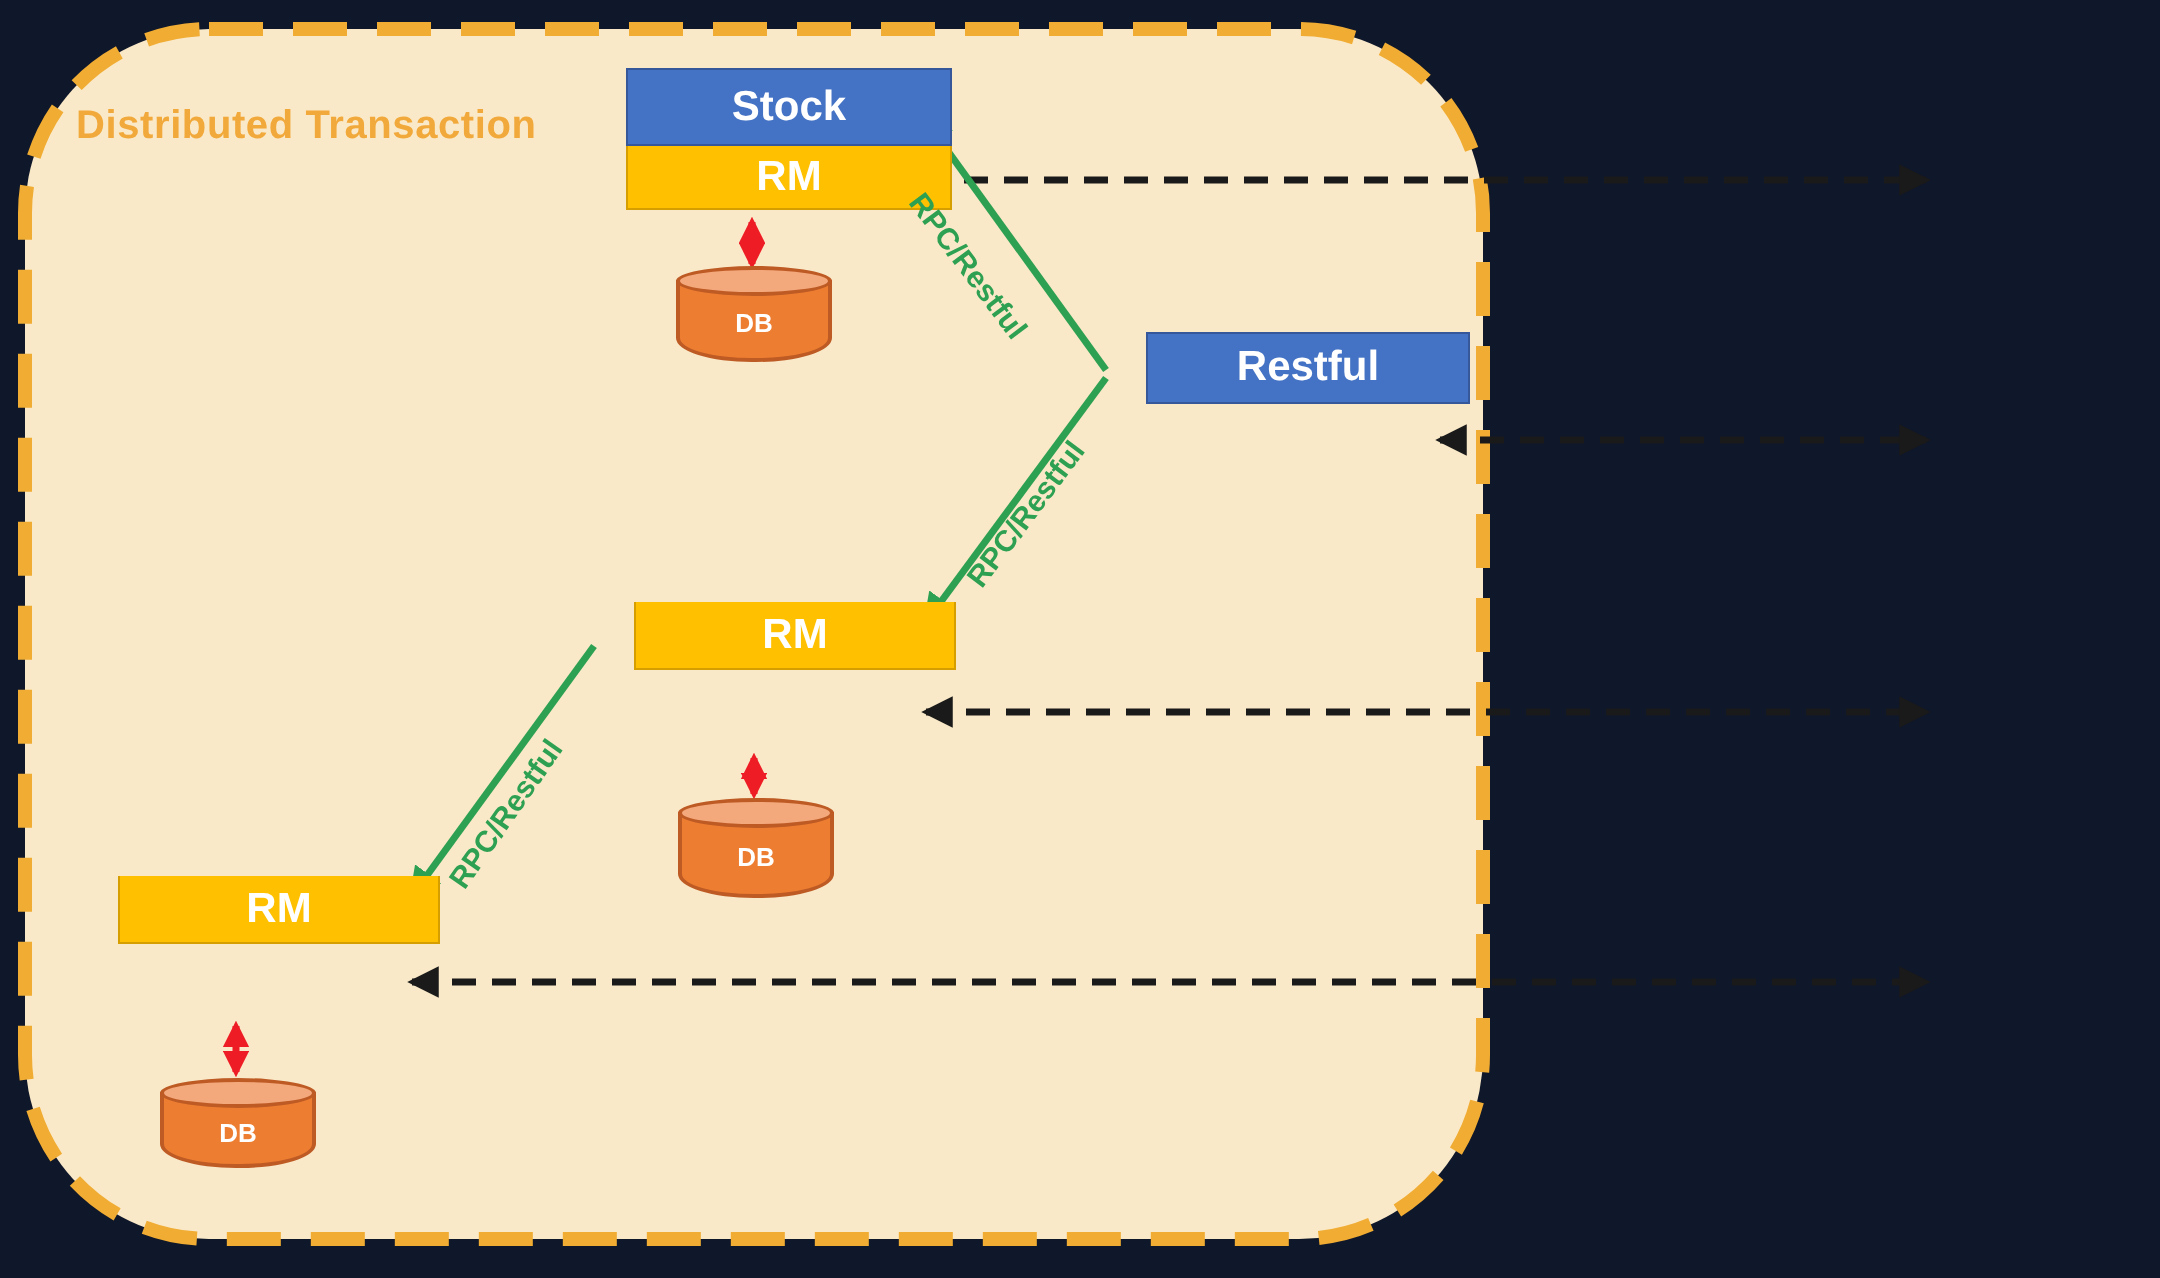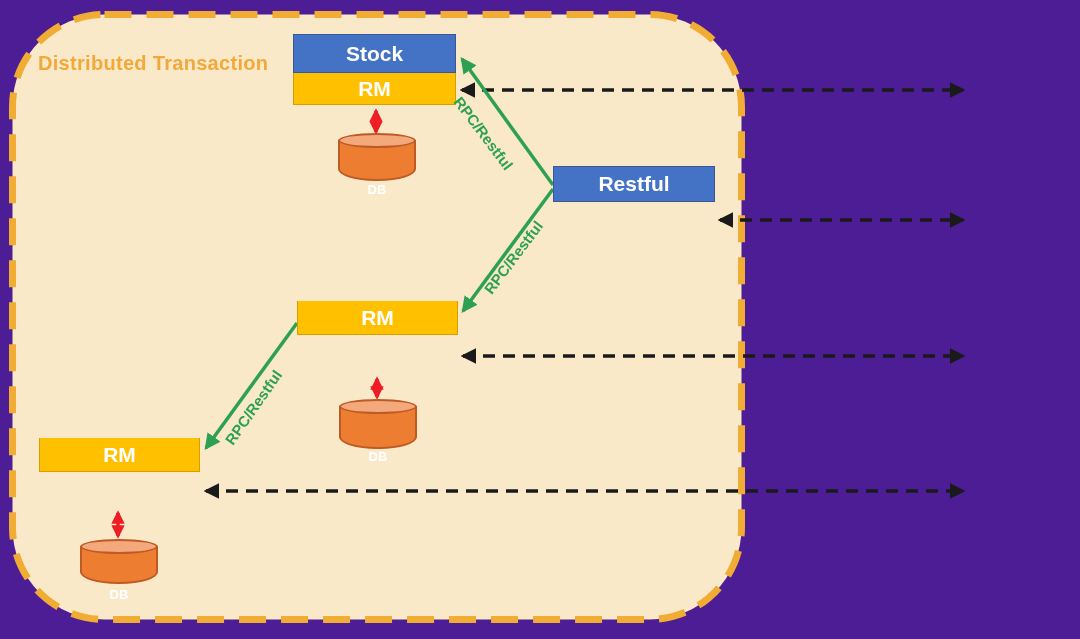--- a/index.html
+++ b/index.html
@@ -1,25 +1,25 @@
 <!DOCTYPE html>
 <html><head>
 <meta charset="utf-8">
 <style>
   html,body{margin:0;padding:0;background:#ffffff;}
   .stage{
-    position:relative;width:1080px;height:639px;background:#4c1d95;
+    position:relative;width:1080px;height:639px;background:#0f172a;
     font-family:"Liberation Sans",sans-serif;overflow:hidden;
   }
   svg.layer{position:absolute;left:0;top:0;}
   .dt-title{
     position:absolute;left:38px;top:52px;
     font-size:20px;font-weight:bold;color:#F2A93B;letter-spacing:.3px;
   }
-  .service{position:absolute;text-align:center;color:#fff;font-weight:bold;}
+  .service{position:absolute;text-align:center;color:#fff;font-weight:bold;margin-left:20px;}
   .svc-name{
     background:#4472C4;border:1px solid #36589B;font-size:21px;
     display:flex;align-items:center;justify-content:center;box-sizing:border-box;
   }
   .svc-role{
     background:#FFC000;border:1px solid #D79E00;border-top:none;font-size:21px;
     display:flex;align-items:center;justify-content:center;box-sizing:border-box;
   }
   .svc-stock{left:293px;top:34px;width:163px}
   .svc-stock .svc-name{height:39px}
@@ -44,21 +44,21 @@
     position:absolute;left:0;right:0;top:7px;bottom:0;background:#ED7D31;
     border:2px solid #BE5A24;box-sizing:border-box;
     border-radius:0 0 38px 38px / 0 0 12px 12px;
   }
   .cyl-top{
     position:absolute;left:0;right:0;top:0;height:15px;background:#F4A97D;
     border:2px solid #BE5A24;box-sizing:border-box;border-radius:50%;
   }
   .cyl-label{
     position:absolute;left:0;right:0;top:44%;text-align:center;
-    color:#fff;font-weight:bold;font-size:13px;margin-top:28px;
+    color:#fff;font-weight:bold;font-size:13px;
   }
   .cyl-stock{left:338px;top:133px;width:78px;height:48px}
   .cyl-order{left:339px;top:399px;width:78px;height:50px}
   .cyl-account{left:80px;top:539px;width:78px;height:45px}
   .rpc-label{
     position:absolute;width:140px;height:20px;white-space:nowrap;
     display:flex;align-items:center;justify-content:center;
     color:#2EA052;font-weight:bold;font-size:15px;
   }
   .rpc-a{left:414px;top:123px;transform:rotate(53deg)}

